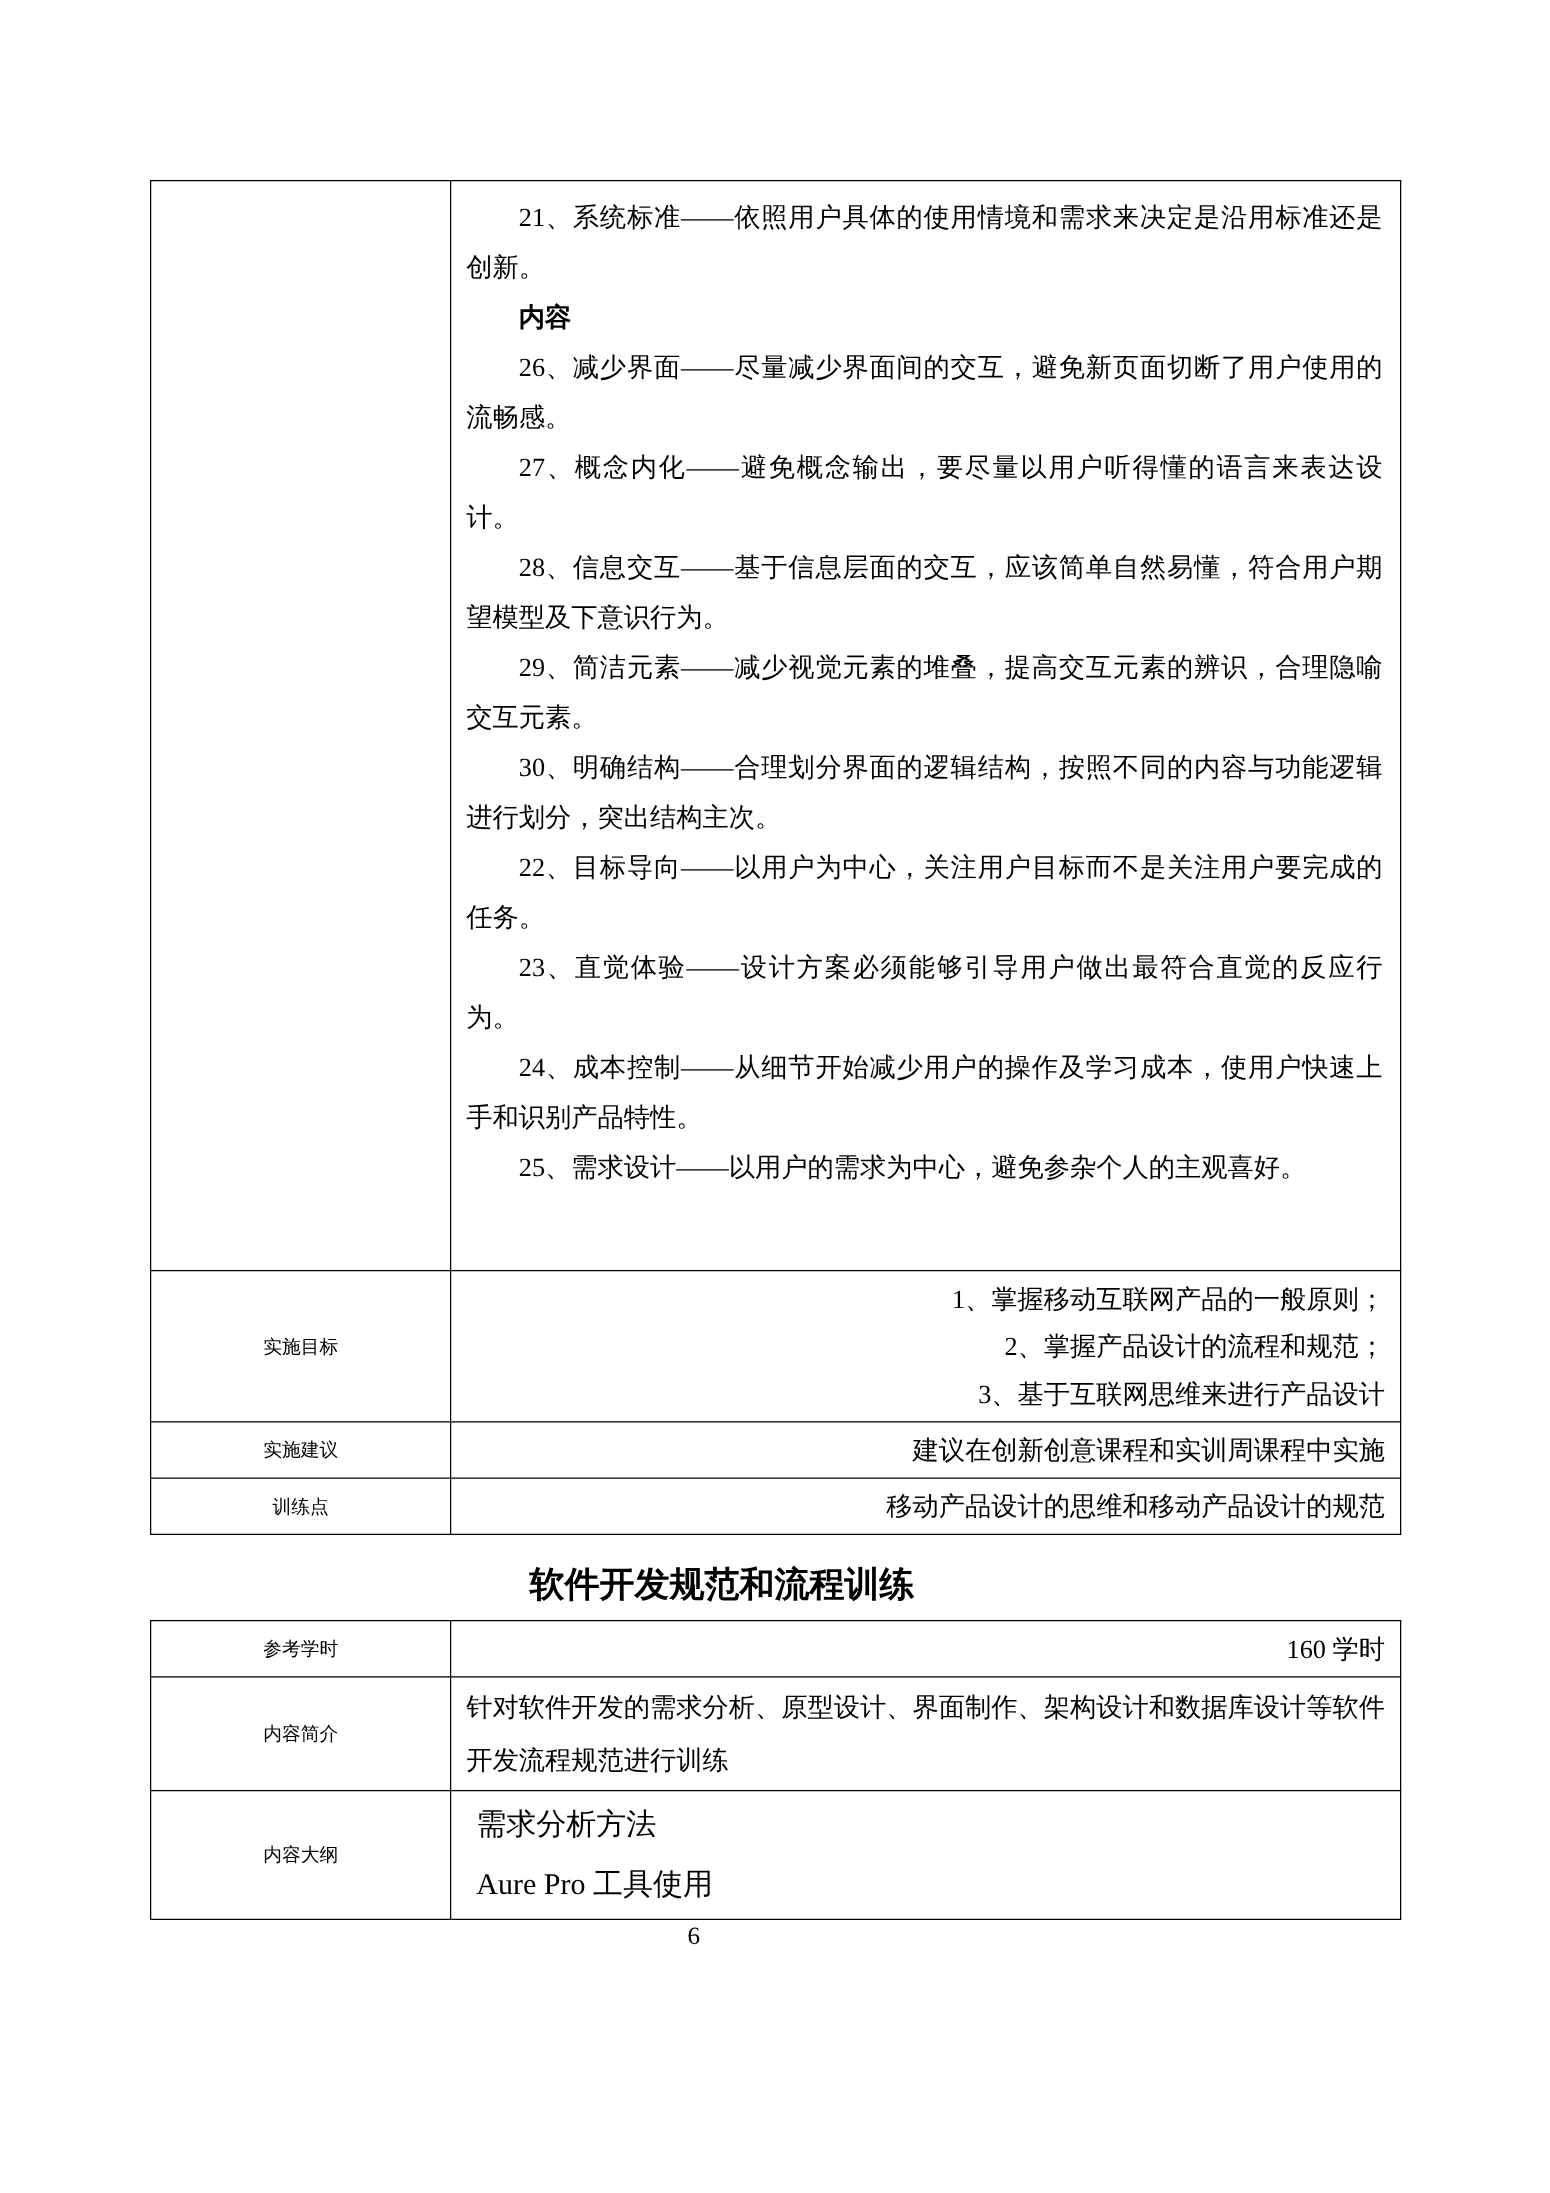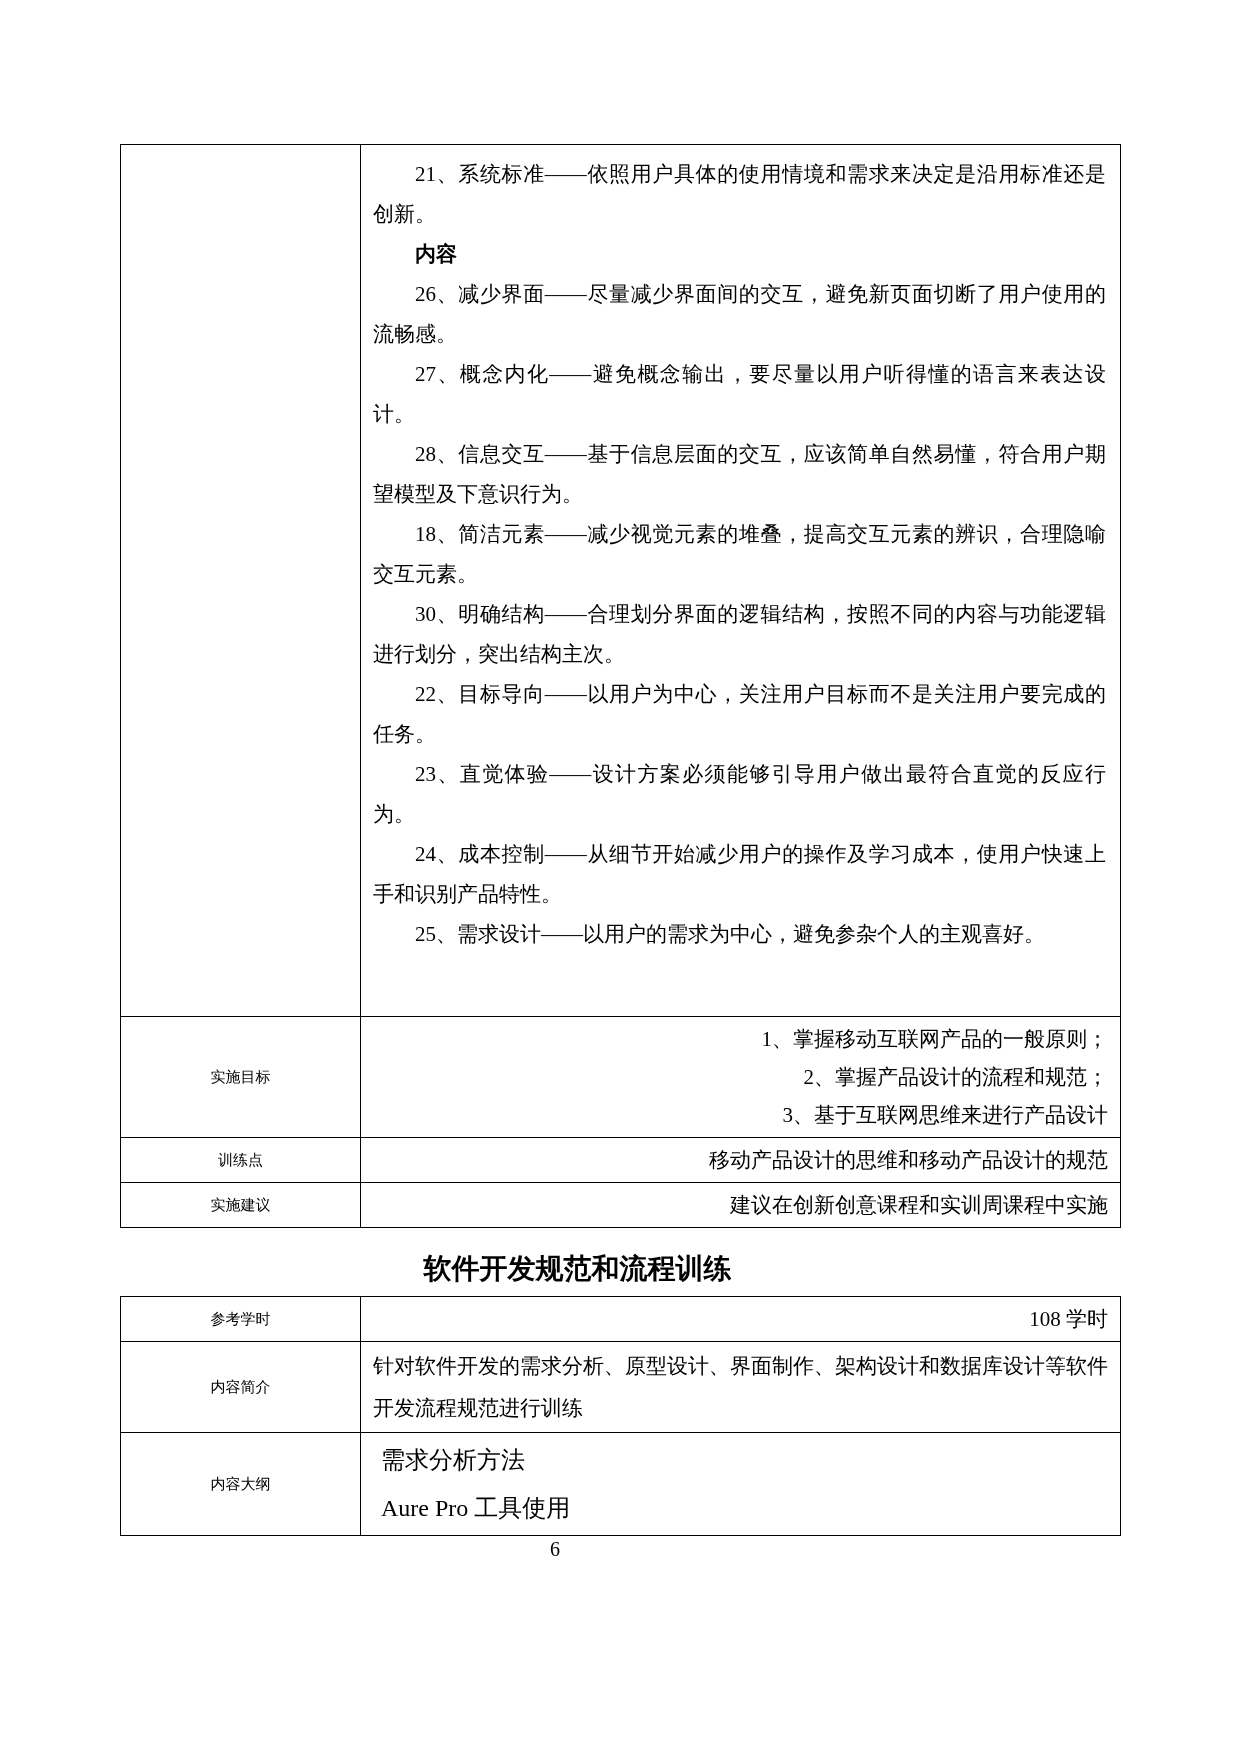--- a/index.html
+++ b/index.html
@@ -99,59 +99,59 @@
   <table class="doc-table">
     <tbody>
       <tr>
         <td class="label-cell"></td>
         <td class="content-cell outline-cell">
           <p class="para">21、系统标准——依照用户具体的使用情境和需求来决定是沿用标准还是创新。</p>
           <p class="para para-bold">内容</p>
           <p class="para">26、减少界面——尽量减少界面间的交互，避免新页面切断了用户使用的流畅感。</p>
           <p class="para">27、概念内化——避免概念输出，要尽量以用户听得懂的语言来表达设计。</p>
           <p class="para">28、信息交互——基于信息层面的交互，应该简单自然易懂，符合用户期望模型及下意识行为。</p>
-          <p class="para">18、简洁元素——减少视觉元素的堆叠，提高交互元素的辨识，合理隐喻交互元素。</p>
+          <p class="para">29、简洁元素——减少视觉元素的堆叠，提高交互元素的辨识，合理隐喻交互元素。</p>
           <p class="para">30、明确结构——合理划分界面的逻辑结构，按照不同的内容与功能逻辑进行划分，突出结构主次。</p>
           <p class="para">22、目标导向——以用户为中心，关注用户目标而不是关注用户要完成的任务。</p>
           <p class="para">23、直觉体验——设计方案必须能够引导用户做出最符合直觉的反应行为。</p>
           <p class="para">24、成本控制——从细节开始减少用户的操作及学习成本，使用户快速上手和识别产品特性。</p>
           <p class="para">25、需求设计——以用户的需求为中心，避免参杂个人的主观喜好。</p>
         </td>
       </tr>
       <tr>
         <td class="label-cell">实施目标</td>
         <td class="content-cell">
           <p class="cell-line">1、掌握移动互联网产品的一般原则；</p>
           <p class="cell-line">2、掌握产品设计的流程和规范；</p>
           <p class="cell-line">3、基于互联网思维来进行产品设计</p>
         </td>
       </tr>
       <tr>
+        <td class="label-cell">实施建议</td>
+        <td class="content-cell">
+          <p class="cell-line">建议在创新创意课程和实训周课程中实施</p>
+        </td>
+      </tr>
+      <tr>
         <td class="label-cell">训练点</td>
         <td class="content-cell">
           <p class="cell-line">移动产品设计的思维和移动产品设计的规范</p>
-        </td>
-      </tr>
-      <tr>
-        <td class="label-cell">实施建议</td>
-        <td class="content-cell">
-          <p class="cell-line">建议在创新创意课程和实训周课程中实施</p>
         </td>
       </tr>
     </tbody>
   </table>
 
   <div class="section-title">软件开发规范和流程训练</div>
 
   <table class="doc-table table2">
     <tbody>
       <tr>
         <td class="label-cell">参考学时</td>
         <td class="content-cell">
-          <p class="cell-line">108 学时</p>
+          <p class="cell-line">160 学时</p>
         </td>
       </tr>
       <tr>
         <td class="label-cell">内容简介</td>
         <td class="content-cell">
           <p class="para2">针对软件开发的需求分析、原型设计、界面制作、架构设计和数据库设计等软件开发流程规范进行训练</p>
         </td>
       </tr>
       <tr>
         <td class="label-cell">内容大纲</td>

